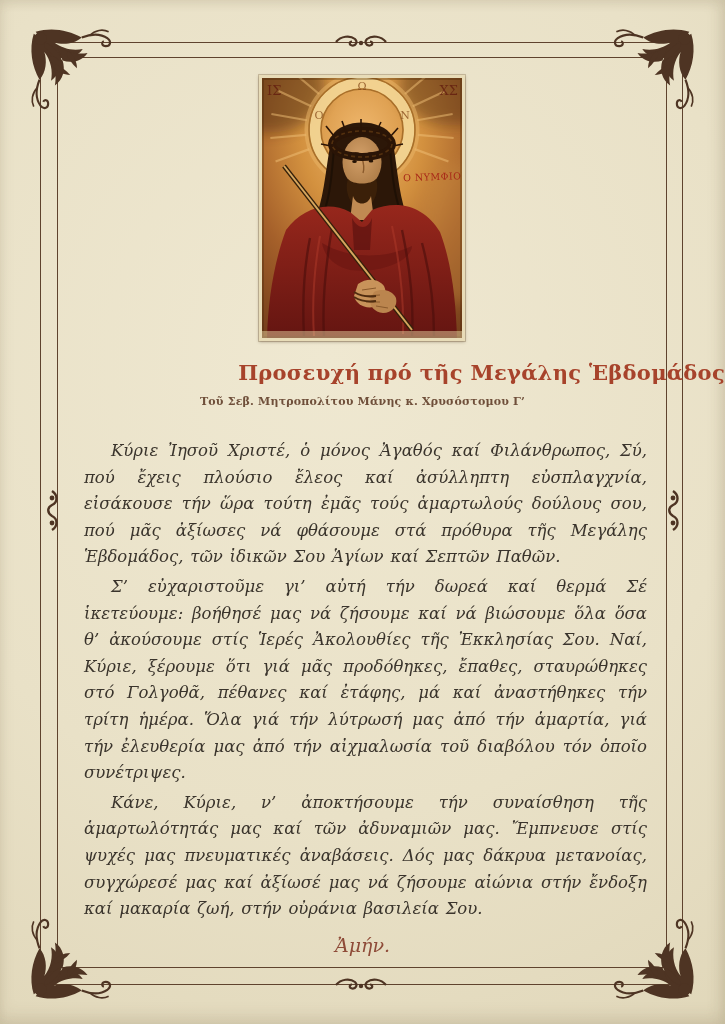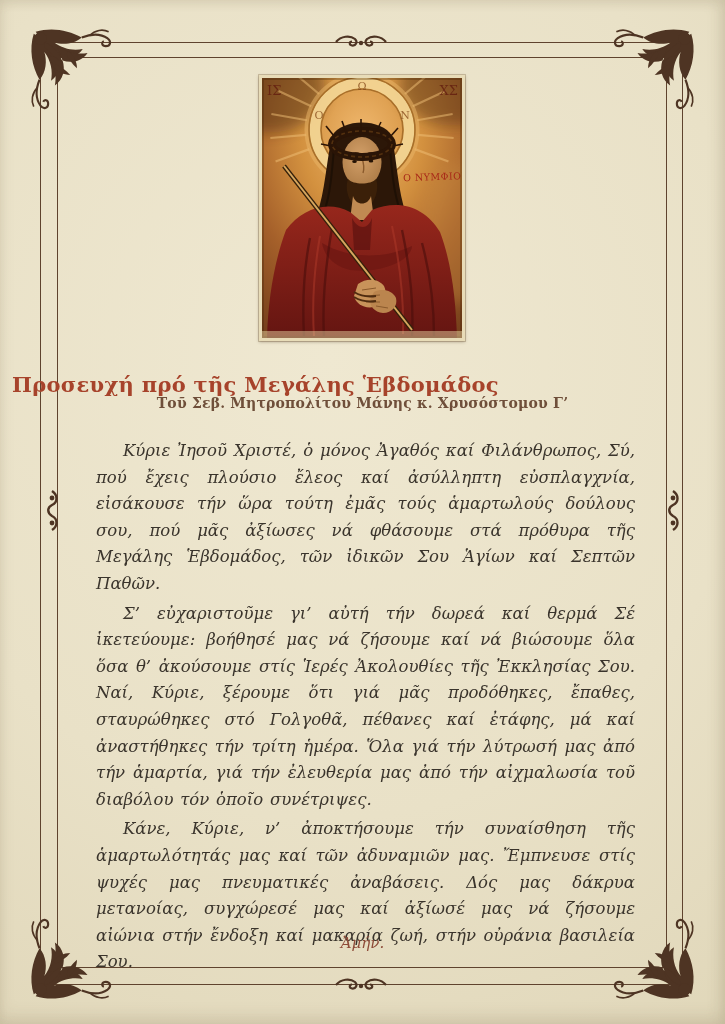--- a/index.html
+++ b/index.html
@@ -22,36 +22,36 @@
   .mid-h.bottom{top:976px;}
   .mid-v{position:absolute;width:18px;height:46px;top:488px;color:#4e3423;}
   .mid-v.left{left:43px;}
   .mid-v.right{left:664px;}
   .icon-wrap{
     position:absolute;left:259px;top:75px;padding:3px;background:#e8dcb8;
     box-shadow:0 1px 3px rgba(60,40,20,.35), 0 0 0 1px rgba(120,90,50,.28);
     line-height:0;
   }
   .title{
-    position:absolute;left:0;right:0;top:360px;margin:12px;text-align:left;
+    position:absolute;left:0;right:0;top:360px;margin:0;text-align:right;
     font-weight:bold;font-size:21px;color:#a7432b;letter-spacing:.3px;
   }
   .subtitle{
     position:absolute;left:0;right:0;top:395px;margin:0;text-align:center;
-    font-weight:bold;font-size:14px;color:#6f4f3a;letter-spacing:.2px;
+    font-weight:bold;font-size:11px;color:#6f4f3a;letter-spacing:.2px;
   }
   .content{position:absolute;left:84px;right:78px;top:438px;}
   .content p{
-    margin:0 12px 3px;text-indent:27px;text-align:justify;
+    margin:0 0 3px;text-indent:27px;text-align:justify;
     font-style:italic;font-size:16.5px;line-height:26.6px;color:#3a342c;
     word-spacing:1.5px;
   }
   .amen{
     position:absolute;left:0;right:0;top:934px;text-align:center;
-    font-style:italic;font-size:15px;color:#8e4b38;
+    font-style:italic;font-size:19px;color:#8e4b38;
   }
 </style>
 </head>
 <body>
 
 <div class="page">
 
   <svg width="0" height="0" style="position:absolute" aria-hidden="true">
     <defs>
       <g id="cornerOrn" fill="currentColor" stroke="none">

